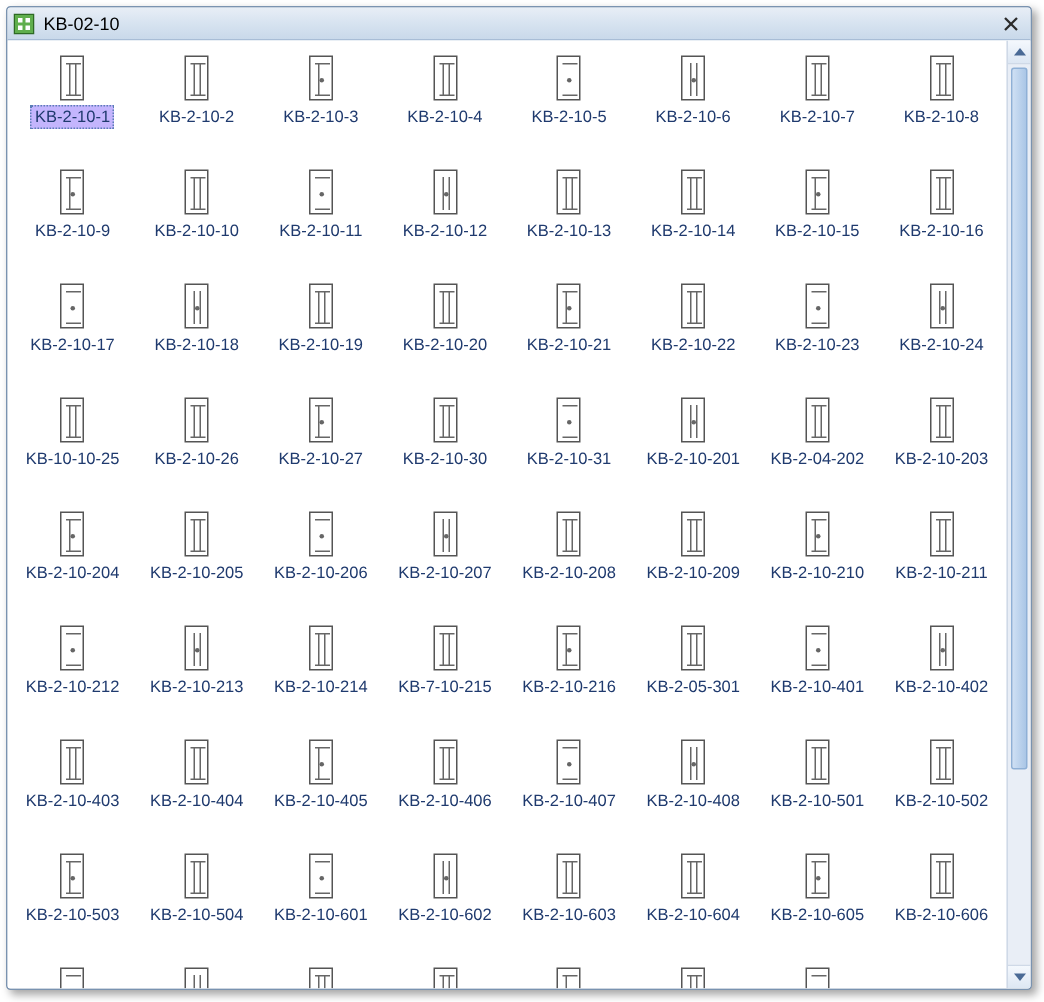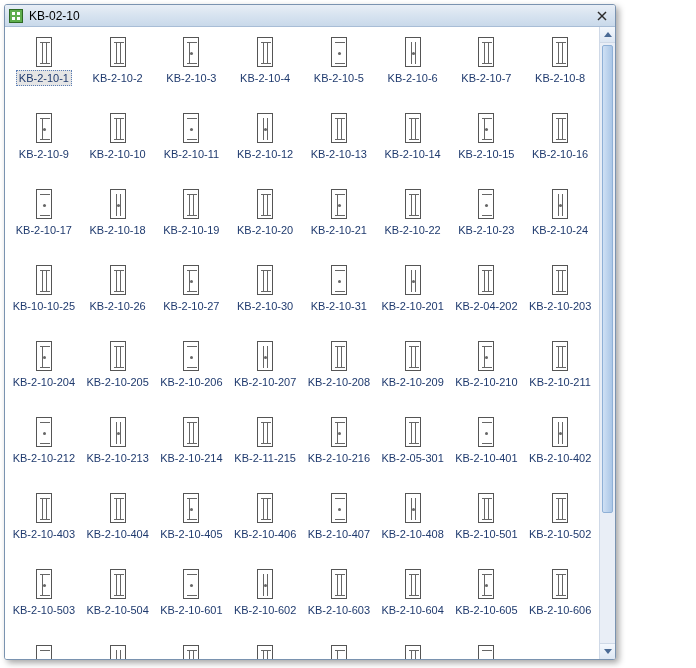--- a/index.html
+++ b/index.html
@@ -11,21 +11,21 @@
     font-size: 11px;
     width: 696px;
     height: 668px;
     overflow: hidden;
     position: relative;
   }
   .window {
     position: absolute;
     left: 4px;
     top: 4px;
-    width: 612px;
+    width: 684px;
     height: 656px;
     border: 1px solid #7a93b0;
     border-radius: 3px;
     box-shadow: 3px 3px 6px rgba(0,0,0,0.35);
     background: #fff;
     display: flex;
     flex-direction: column;
     overflow: hidden;
   }
   .titlebar {
@@ -107,21 +107,21 @@
   .label {
     color: #1f3a6e;
     font-size: 11px;
     text-align: center;
     white-space: nowrap;
     padding: 1px 2px;
     border: 1px solid transparent;
   }
   .cell.selected .label {
     border: 1px dotted #5a7db5;
-    background: #e5e5e5;
+    background: #c4b5fd;
   }
   
   .vscroll {
     width: 16px;
     background: #e9eef6;
     border-left: 1px solid #cfd9e7;
     display: flex;
     flex-direction: column;
   }
   .vscroll .arrow {
@@ -555,21 +555,21 @@
             </div>
             <div class="label">KB-2-10-214</div>
           </div>
           <div class="cell">
             <div class="thumb">
               <div class="inner-line v1"></div>
               <div class="inner-line v2"></div>
               <div class="inner-line h1"></div>
               <div class="inner-line h2"></div>
             </div>
-            <div class="label">KB-2-11-215</div>
+            <div class="label">KB-7-10-215</div>
           </div>
           <div class="cell">
             <div class="thumb">
               <div class="inner-line v1"></div>
               <div class="inner-line h1"></div>
               <div class="inner-line h2"></div>
               <div class="inner-line dot"></div>
             </div>
             <div class="label">KB-2-10-216</div>
           </div>

